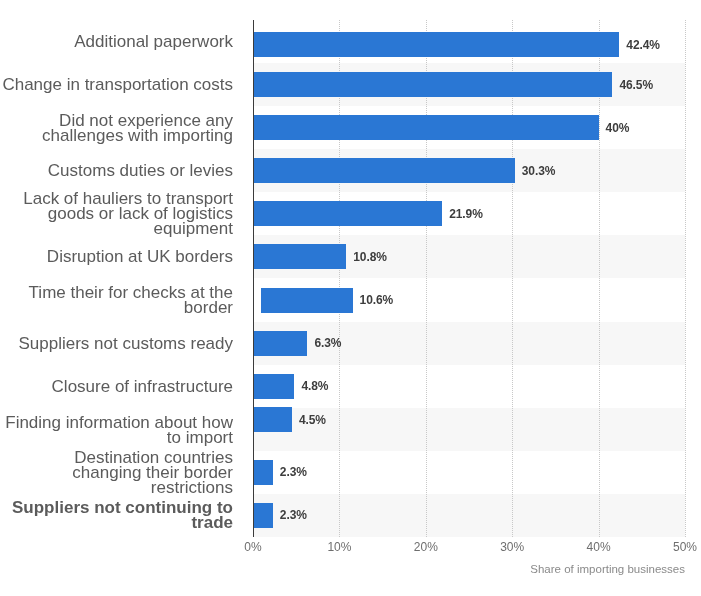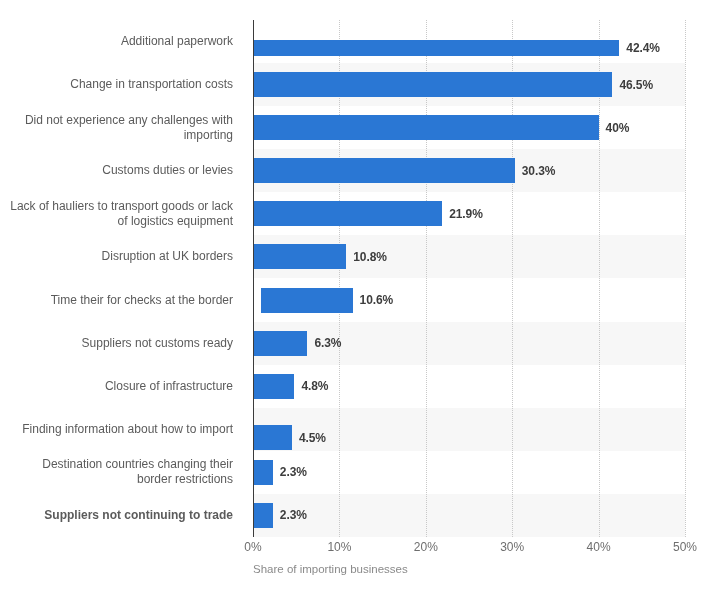--- a/index.html
+++ b/index.html
@@ -90,21 +90,21 @@
     height: 517px;
   }
   .cat-label {
     position: absolute;
     right: 0;
     width: 243px;
     display: flex;
     align-items: center;
     justify-content: flex-end;
     text-align: right;
-    font-size: 12px;
+    font-size: 17px;
     color: #5b5b5b;
     line-height: 15px;
     box-sizing: border-box;
     padding-right: 10px;
   }
 
   
   #x-tick-labels {
     position: absolute;
     left: 253px;
@@ -118,21 +118,21 @@
     transform: translateX(-50%);
     font-size: 12px;
     color: #6e6e6e;
     white-space: nowrap;
   }
   #x-axis-title {
     position: absolute;
     left: 253px;
     top: 563px;
     width: 432px;
-    text-align: left;
+    text-align: right;
     font-size: 11.5px;
     color: #8a8a8a;
   }
 </style>
 </head>
 <body>
 
 <div id="chart-root">
 
   <div id="plot-area">
@@ -151,21 +151,21 @@
         <div class="row-band even" style="top: 473.917px; height: 43.0833px;"></div>
       </div>
     <div id="grid-layer">
         <div class="gridline" style="left: 86.4px;"></div>
         <div class="gridline" style="left: 172.8px;"></div>
         <div class="gridline" style="left: 259.2px;"></div>
         <div class="gridline" style="left: 345.6px;"></div>
         <div class="gridline" style="left: 432px;"></div>
       </div>
     <div id="bars-layer">
-        <div class="bar-row" style="top: 20px; height: 16px;">
+        <div class="bar-row" style="top: 12px; height: 25px;">
           <div class="bar" title="Additional paperwork: 42.4%" style="width: 366.336px; background: rgb(42, 119, 212);"></div>
           <div class="bar-value" style="left: 373.336px;">42.4%</div>
         </div>
         <div class="bar-row" style="top: 52.125px; height: 25px;">
           <div class="bar" title="Change in transportation costs: 41.6%" style="width: 359.424px; background: rgb(42, 119, 212);"></div>
           <div class="bar-value" style="left: 366.424px;">46.5%</div>
         </div>
         <div class="bar-row" style="top: 95.2083px; height: 25px;">
           <div class="bar" title="Did not experience any challenges with importing: 40%" style="width: 345.6px; background: rgb(42, 119, 212);"></div>
           <div class="bar-value" style="left: 352.6px;">40%</div>
@@ -187,21 +187,21 @@
           <div class="bar-value" style="left: 98.584px;">10.6%</div>
         </div>
         <div class="bar-row" style="top: 310.625px; height: 25px;">
           <div class="bar" title="Suppliers not customs ready: 6.3%" style="width: 54.432px; background: rgb(42, 119, 212);"></div>
           <div class="bar-value" style="left: 61.432px;">6.3%</div>
         </div>
         <div class="bar-row" style="top: 353.708px; height: 25px;">
           <div class="bar" title="Closure of infrastructure: 4.8%" style="width: 41.472px; background: rgb(42, 119, 212);"></div>
           <div class="bar-value" style="left: 48.472px;">4.8%</div>
         </div>
-        <div class="bar-row" style="top: 405px; height: 25px;">
+        <div class="bar-row" style="top: 387px; height: 25px;">
           <div class="bar" title="Finding information about how to import: 4.5%" style="width: 38.88px; background: rgb(42, 119, 212);"></div>
           <div class="bar-value" style="left: 45.88px;">4.5%</div>
         </div>
         <div class="bar-row" style="top: 439.875px; height: 25px;">
           <div class="bar" title="Destination countries changing their border restrictions: 2.3%" style="width: 19.872px; background: rgb(42, 119, 212);"></div>
           <div class="bar-value" style="left: 26.872px;">2.3%</div>
         </div>
         <div class="bar-row" style="top: 482.958px; height: 25px;">
           <div class="bar" title="Suppliers not continuing to trade: 2.3%" style="width: 19.872px; background: rgb(42, 119, 212);"></div>
           <div class="bar-value" style="left: 26.872px;">2.3%</div>

